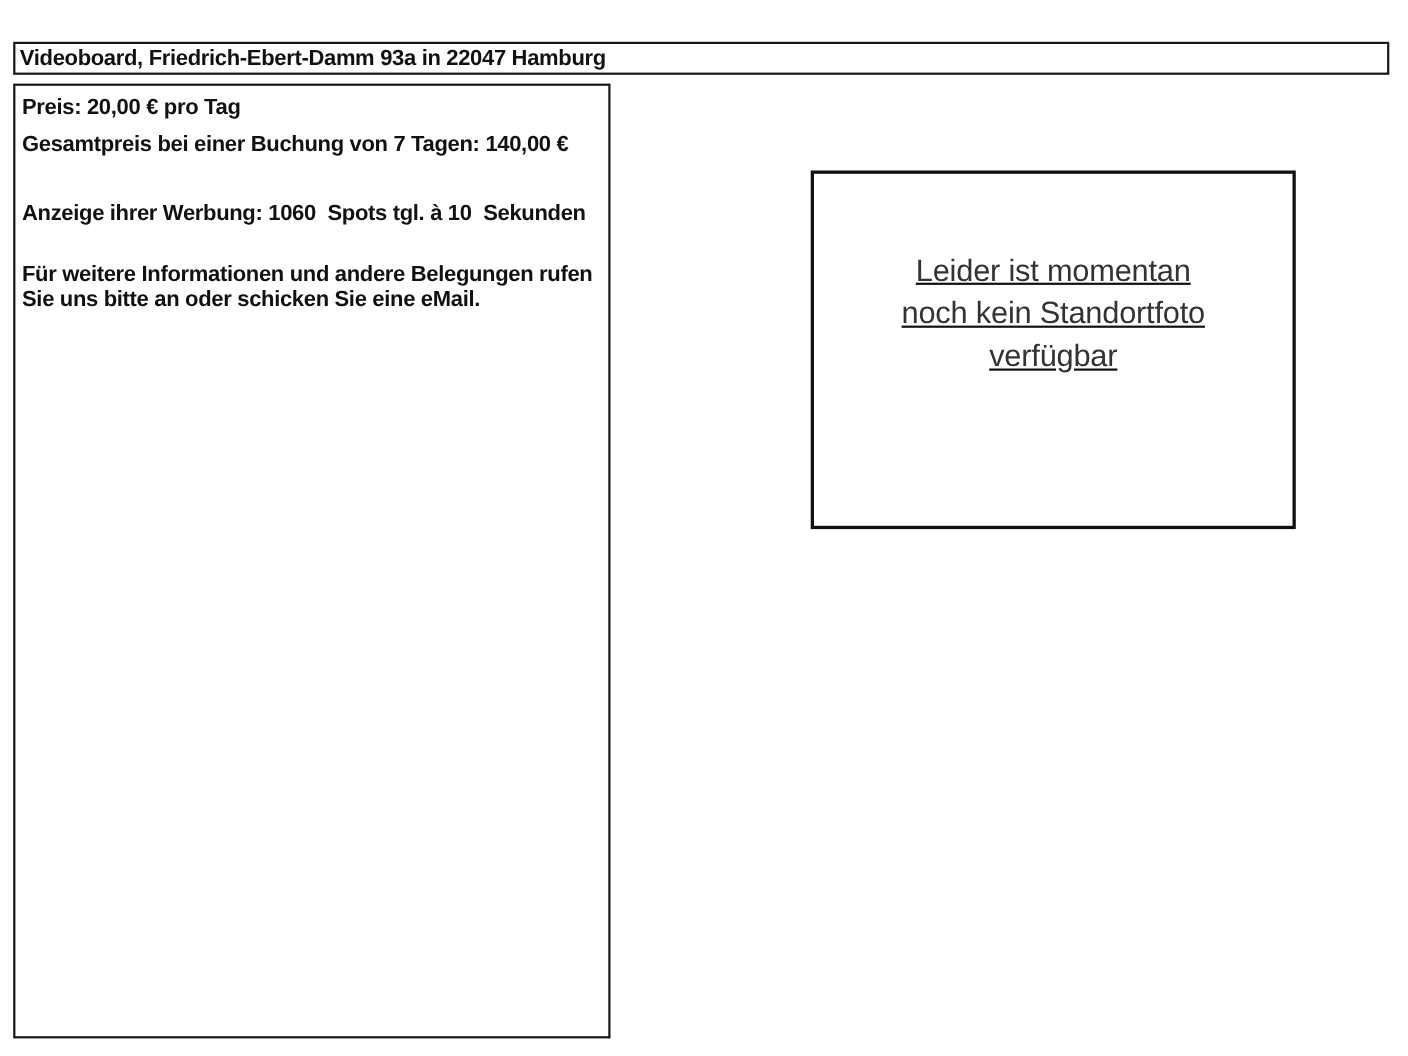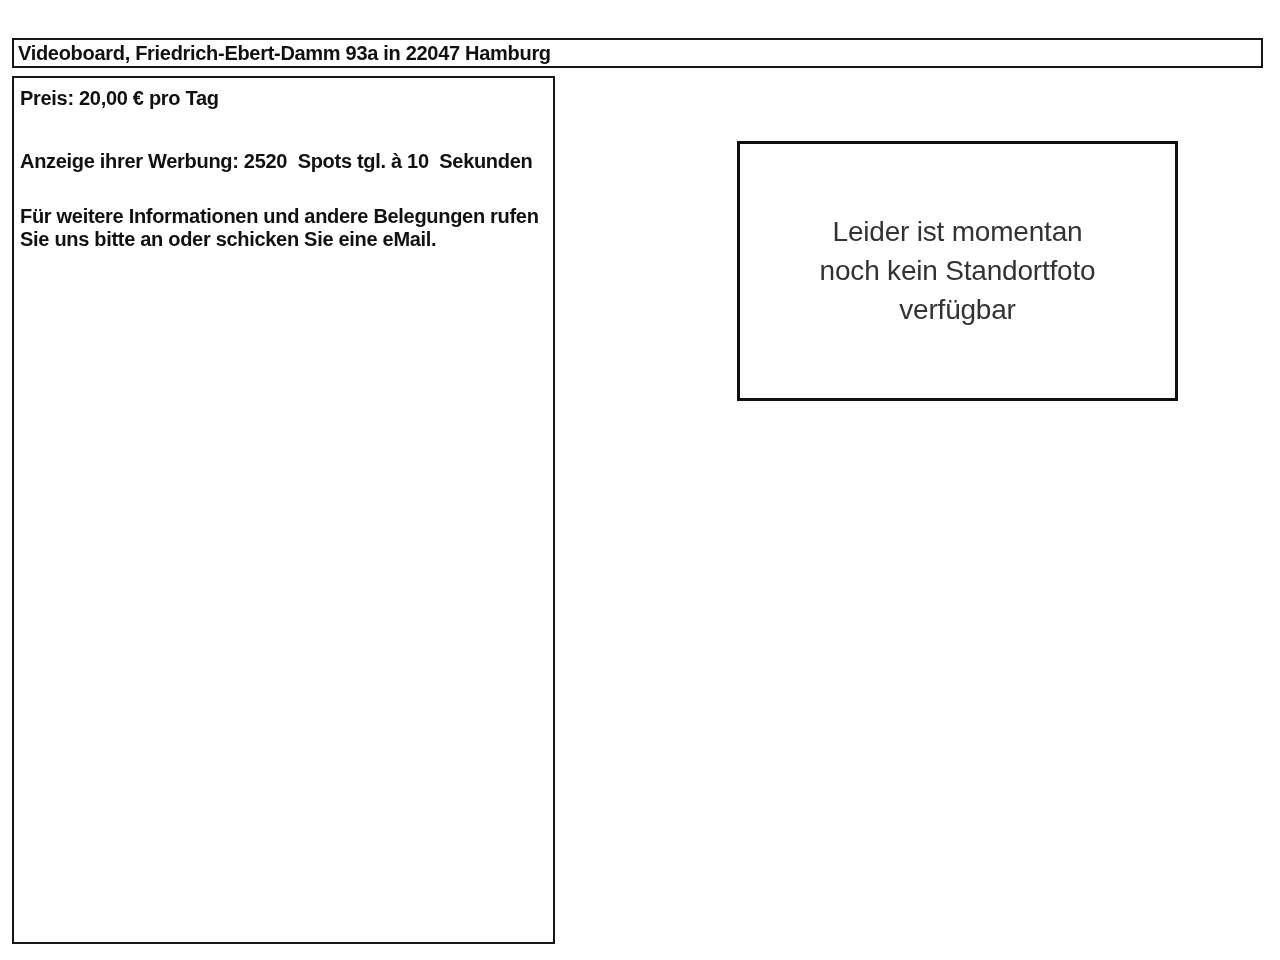--- a/index.html
+++ b/index.html
@@ -62,47 +62,49 @@
   }
   .details-panel p.p-contact {
     margin-top: 27px;
     line-height: 23px;
   }
 
   
   .photo-box {
     position: absolute;
     left: 737px;
-    top: 141px;
+    top: 155px;
     width: 441px;
-    height: 260px;
+    height: 326px;
     box-sizing: border-box;
     border: 3px solid #111111;
     background: #ffffff;
     text-align: center;
     padding-top: 68px;
+    text-decoration: underline;
   }
   .photo-box .placeholder-message {
     font-size: 28px;
     line-height: 39px;
     color: #333333;
     letter-spacing: -0.2px;
     white-space: pre-line;
   }
 </style>
 </head>
 <body>
 
 <div class="title-bar">
   <span>Videoboard, Friedrich-Ebert-Damm 93a in 22047 Hamburg</span>
 </div>
 
 <div class="details-panel">
   <p>Preis: 20,00 € pro Tag</p>
-  <p class="p-spots">Anzeige ihrer Werbung: 2520  Spots tgl. à 10  Sekunden</p>
+  <p>Gesamtpreis bei einer Buchung von 7 Tagen: 140,00 €</p>
+  <p class="p-spots">Anzeige ihrer Werbung: 1060  Spots tgl. à 10  Sekunden</p>
   <p class="p-contact">Für weitere Informationen und andere Belegungen rufen
 Sie uns bitte an oder schicken Sie eine eMail.</p>
 </div>
 
 <div class="photo-box">
   <div class="placeholder-message">Leider ist momentan
 noch kein Standortfoto
 verfügbar</div>
 </div>
 

